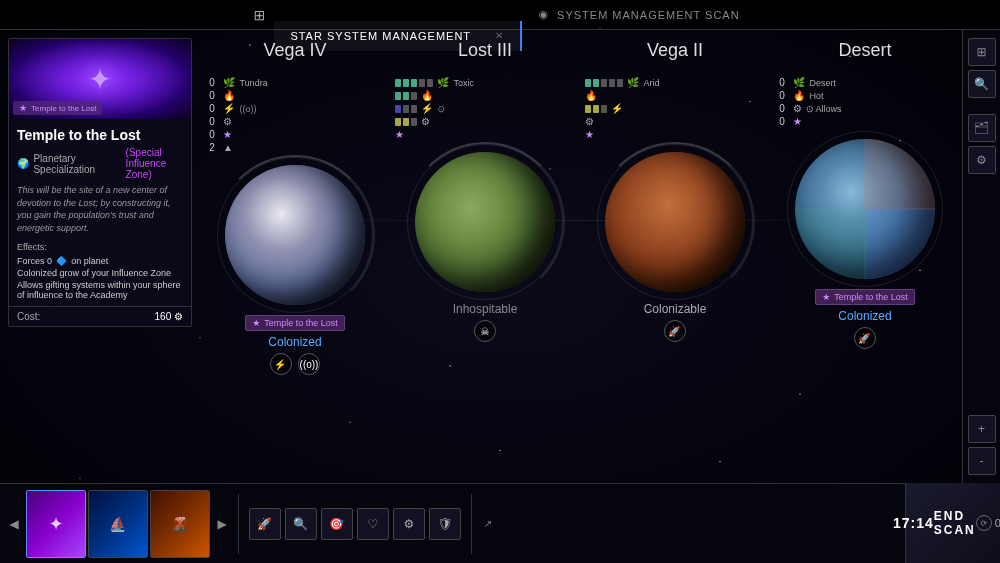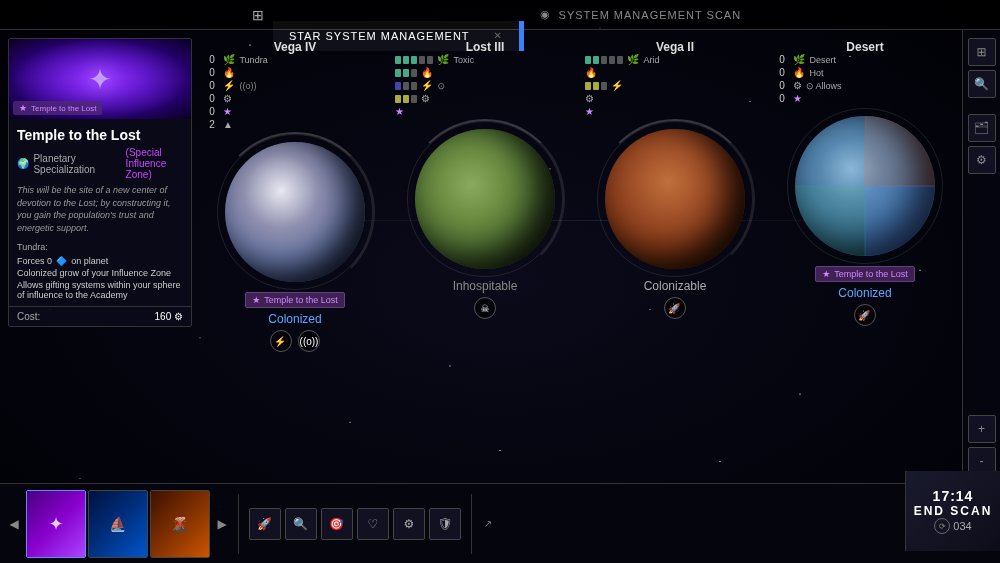--- a/index.html
+++ b/index.html
@@ -77,21 +77,21 @@
     }
     .top-tab {
       height: 30px;
       padding: 0 16px;
       display: flex;
       align-items: center;
       gap: 24px;
       font-size: 11px;
       letter-spacing: 1px;
       color: #ccc;
-      border-right: 5px solid #3b82f6;
+      border-right: 2px solid #3b82f6;
       cursor: pointer;
       position: relative;
       margin-top: 42px;
     }
     .top-tab.active {
       background: rgba(255,255,255,0.05);
       color: #fff;
     }
     .top-tab .close-btn {
       font-size: 10px;
@@ -130,24 +130,24 @@
       align-items: center;
       width: 180px;
     }
 
     .planet-header {
       text-align: center;
       margin-bottom: 8px;
       width: 100%;
     }
     .planet-name {
-      font-size: 12px;
+      font-size: 18px;
       color: #ddd;
-      font-weight: bold;
-      margin-bottom: 0;
+      font-weight: normal;
+      margin-bottom: 16px;
     }
 
     .planet-stats {
       display: flex;
       flex-direction: column;
       gap: 2px;
       font-size: 10px;
       color: #aaa;
       margin-bottom: 4px;
     }
@@ -397,28 +397,28 @@
       align-items: center;
       justify-content: center;
       font-size: 12px;
       cursor: pointer;
       color: #aaa;
     }
 
     
     .end-turn {
       position: absolute;
-      bottom: 12px;
+      bottom: 0;
       right: 0;
       width: 95px;
       height: 80px;
       background: linear-gradient(135deg, #1a1a2e, #0d0d1a);
       border-left: 1px solid #333;
       display: flex;
-      flex-direction: column;
+      flex-direction: row;
       align-items: center;
       justify-content: center;
       cursor: pointer;
       z-index: 20;
     }
     .end-turn-time {
       font-size: 14px;
       color: #fff;
       letter-spacing: 1px;
       font-weight: bold;
@@ -525,21 +525,21 @@
       </div>
     </div>
     <div class="info-card-title">Temple to the Lost</div>
     <div class="info-card-subtitle">
       <span style="color:#888;">🌍</span>
       <span>Planetary Specialization</span>
       <span class="special-text">(Special<br>Influence Zone)</span>
     </div>
     <div class="info-card-desc">This will be the site of a new center of devotion to the Lost; by constructing it, you gain the population's trust and energetic support.</div>
     <div class="info-card-effects">
-      <div class="effects-label">Tundra:</div>
+      <div class="effects-label">Effects:</div>
       <div class="effect-row">Forces 0 <span class="effect-highlight">🔷</span> on planet</div>
       <div class="effect-row">Colonized grow of your Influence Zone</div>
       <div class="effect-row">Allows gifting systems within your sphere of influence to the Academy</div>
     </div>
     <div class="info-card-cost">
       <span>Cost:</span>
       <span class="cost-val">
         <span>160</span> ⚙
       </span>
     </div>

